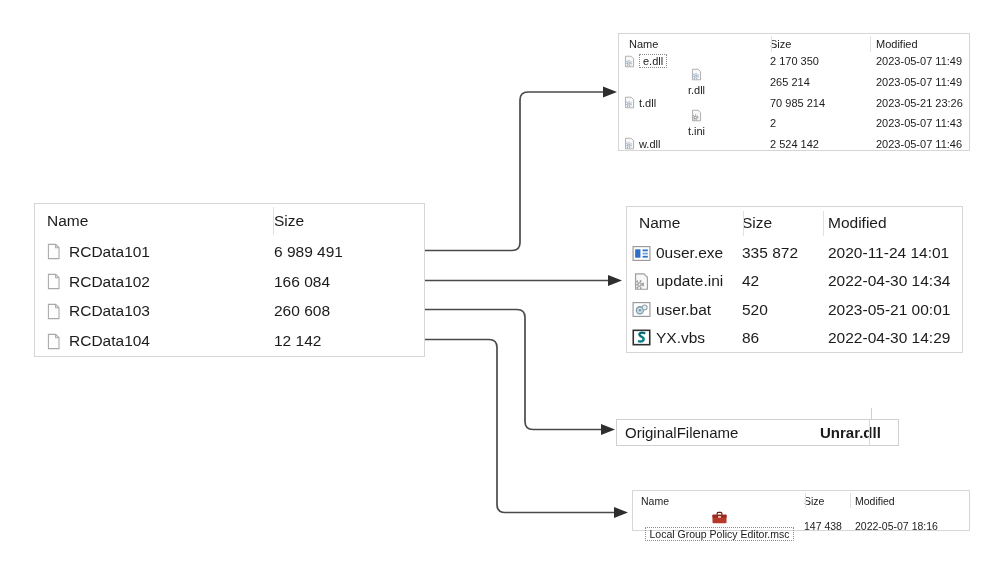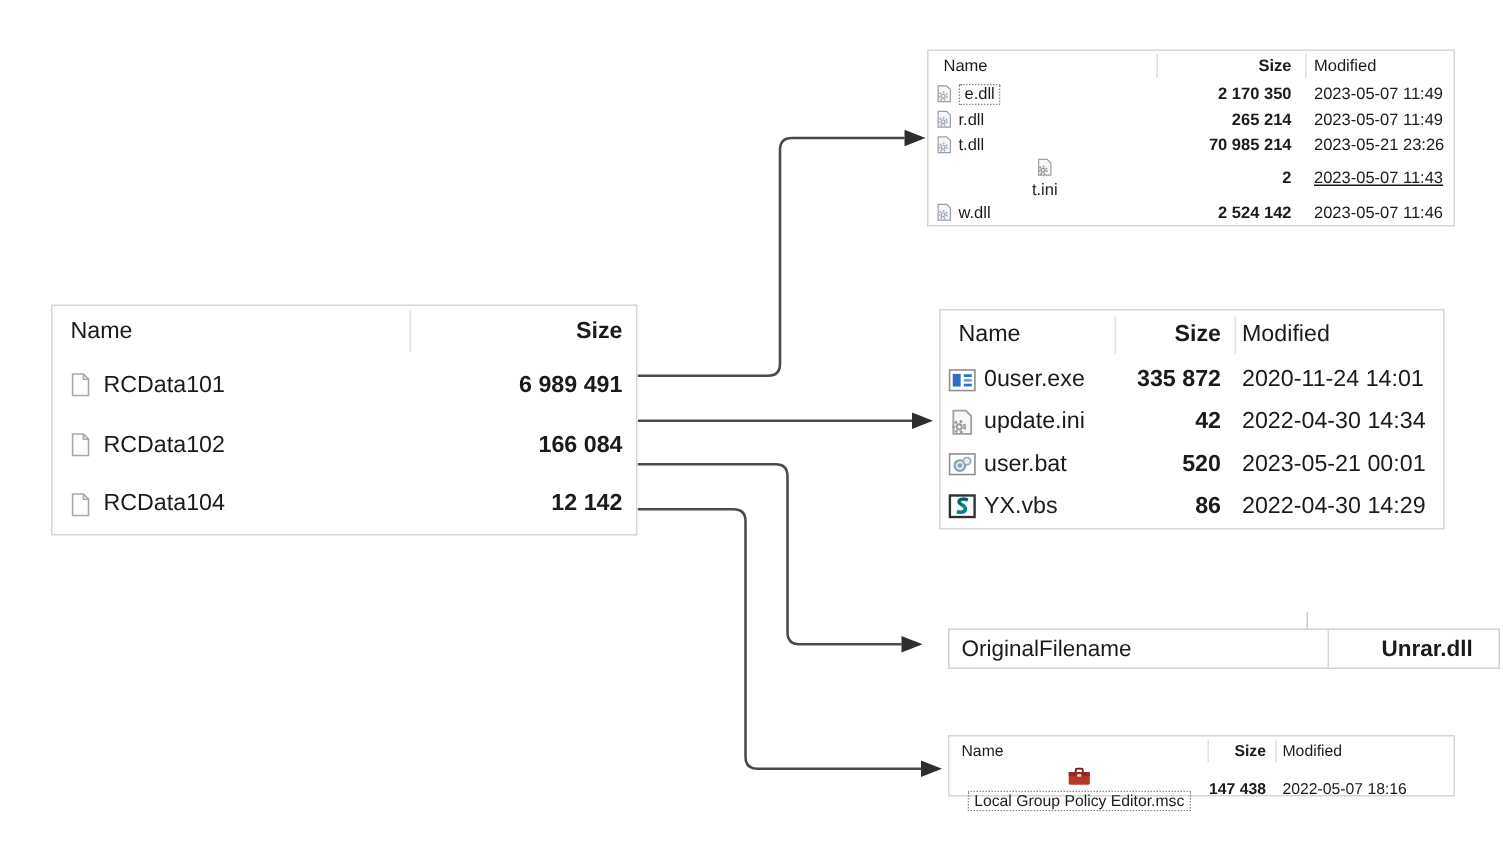--- a/index.html
+++ b/index.html
@@ -7,21 +7,21 @@
     position:relative;width:1002px;height:564px;background:#ffffff;overflow:hidden;
     font-family:"Liberation Sans",sans-serif;color:#1b1b1b;
     -webkit-font-smoothing:antialiased;
   }
   .panel{position:absolute;background:#fff;border:1px solid #d6d6d6;box-sizing:border-box;z-index:2;}
   .hdr{display:flex;align-items:center;box-sizing:border-box;position:relative;}
   .rows{position:absolute;left:0;right:0;bottom:0;display:flex;flex-direction:column;}
   .row{display:flex;align-items:center;box-sizing:border-box;flex:1;}
   .cell{box-sizing:border-box;white-space:nowrap;overflow:hidden;}
   .c-name{flex:1;display:flex;align-items:center;}
-  .c-size{text-align:right;font-weight:bold;}
+  .c-size{}
   .vdiv{position:absolute;width:1px;background:#e0e0e0;}
   .ic{flex:0 0 auto;display:block;}
   .focusbox{border:1px dotted #8a8a8a;padding:0 3px;border-radius:1px;}
   
   .big{font-size:15.5px;}
   .big .hdr{height:33px;padding:0 0 0 0;}
   
   svg{display:block;}
   #arrows{position:absolute;left:0;top:0;z-index:1;}
   .bold{font-weight:bold;}
@@ -74,20 +74,30 @@
           <span>RCData102</span>
         </div>
         <div class="cell c-size" style="width:150px;padding-right:9px;">166 084</div>
       </div>
       <div class="row">
         <div class="cell c-name" style="padding-left:10px;gap:7px;">
           <svg class="ic" width="17" height="17" viewBox="0 0 16 16">
               <path d="M3.2 1.3 H10 L13.2 4.5 V14.7 H3.2 Z" fill="#fdfdfd" stroke="#a9a9a9"></path>
               <path d="M10 1.3 V4.5 H13.2" fill="none" stroke="#a9a9a9"></path>
             </svg>
+          <span>RCData103</span>
+        </div>
+        <div class="cell c-size" style="width:150px;padding-right:9px;">260 608</div>
+      </div>
+      <div class="row">
+        <div class="cell c-name" style="padding-left:10px;gap:7px;">
+          <svg class="ic" width="17" height="17" viewBox="0 0 16 16">
+              <path d="M3.2 1.3 H10 L13.2 4.5 V14.7 H3.2 Z" fill="#fdfdfd" stroke="#a9a9a9"></path>
+              <path d="M10 1.3 V4.5 H13.2" fill="none" stroke="#a9a9a9"></path>
+            </svg>
           <span>RCData104</span>
         </div>
         <div class="cell c-size" style="width:150px;padding-right:9px;">12 142</div>
       </div>
     </div>
   </div>
 
   <div class="panel" style="left:618px;top:33px;width:352px;height:118px;font-size:11px;">
     <div class="hdr" style="height:20px;">
       <div class="cell c-name" style="padding-left:10px;">
@@ -106,21 +116,21 @@
               <circle cx="7" cy="10" r="3.2" fill="none" stroke="#9fb1c6" stroke-width="1.6" stroke-dasharray="1.4 1.5"></circle>
               <circle cx="7" cy="10" r="2.1" fill="#9fb1c6"></circle>
               <circle cx="7" cy="10" r="0.9" fill="#f8f8f8"></circle>
             </svg>
           <span class="focusbox">e.dll</span>
         </div>
         <div class="cell c-size" style="width:99px;padding-right:8px;">2 170 350</div>
         <div class="cell" style="width:100px;padding-left:7px;">2023-05-07 11:49</div>
       </div>
       <div class="row">
-        <div class="cell c-name" style="padding-left:4px;gap:3px;">
+        <div class="cell c-name" style="padding-left:4px;gap:3px;flex-direction:column;">
           <svg class="ic" width="13" height="13" viewBox="0 0 16 16">
               <path d="M3 1.5 H10 L13 4.5 V14.5 H3 Z" fill="#f8f8f8" stroke="#9f9f9f"></path>
               <circle cx="7" cy="10" r="3.2" fill="none" stroke="#9fb1c6" stroke-width="1.6" stroke-dasharray="1.4 1.5"></circle>
               <circle cx="7" cy="10" r="2.1" fill="#9fb1c6"></circle>
               <circle cx="7" cy="10" r="0.9" fill="#f8f8f8"></circle>
             </svg>
           <span>r.dll</span>
         </div>
         <div class="cell c-size" style="width:99px;padding-right:8px;">265 214</div>
         <div class="cell" style="width:100px;padding-left:7px;">2023-05-07 11:49</div>
@@ -142,21 +152,21 @@
         <div class="cell c-name" style="padding-left:4px;gap:3px;flex-direction:column;">
           <svg class="ic" width="13" height="13" viewBox="0 0 16 16">
               <path d="M3 1.5 H10 L13 4.5 V14.5 H3 Z" fill="#f8f8f8" stroke="#9f9f9f"></path>
               <circle cx="6.5" cy="10.5" r="3.2" fill="none" stroke="#9a9a9a" stroke-width="1.6" stroke-dasharray="1.4 1.5"></circle>
               <circle cx="6.5" cy="10.5" r="2.1" fill="#9a9a9a"></circle>
               <circle cx="6.5" cy="10.5" r="0.9" fill="#f8f8f8"></circle>
             </svg>
           <span>t.ini</span>
         </div>
         <div class="cell c-size" style="width:99px;padding-right:8px;">2</div>
-        <div class="cell" style="width:100px;padding-left:7px;text-decoration:underline;">2023-05-07 11:43</div>
+        <div class="cell" style="width:100px;padding-left:7px;">2023-05-07 11:43</div>
       </div>
       <div class="row">
         <div class="cell c-name" style="padding-left:4px;gap:3px;">
           <svg class="ic" width="13" height="13" viewBox="0 0 16 16">
               <path d="M3 1.5 H10 L13 4.5 V14.5 H3 Z" fill="#f8f8f8" stroke="#9f9f9f"></path>
               <circle cx="7" cy="10" r="3.2" fill="none" stroke="#9fb1c6" stroke-width="1.6" stroke-dasharray="1.4 1.5"></circle>
               <circle cx="7" cy="10" r="2.1" fill="#9fb1c6"></circle>
               <circle cx="7" cy="10" r="0.9" fill="#f8f8f8"></circle>
             </svg>
           <span>w.dll</span>
@@ -226,21 +236,21 @@
               <path d="M12.5 5 C7.5 3.2 5.2 6.2 8.6 8" fill="none" stroke="#06525c" stroke-width="0.9"></path>
             </svg>
           <span>YX.vbs</span>
         </div>
         <div class="cell c-size" style="width:80px;padding-right:8px;">86</div>
         <div class="cell" style="width:140px;padding-left:6px;">2022-04-30 14:29</div>
       </div>
     </div>
   </div>
 
-  <div class="panel" style="left:632px;top:419px;width:368px;height:27px;font-size:15px;border-color:#d0d0d0;">
+  <div class="panel" style="left:616px;top:419px;width:283px;height:27px;font-size:15px;border-color:#d0d0d0;">
     <div class="row" style="height:100%;">
       <div class="cell c-name" style="padding-left:8px;">OriginalFilename</div>
       <div class="cell bold" style="width:88px;padding-left:10px;">Unrar.dll</div>
       <div class="vdiv" style="left:252px;top:0;height:100%;background:#d9d9d9;"></div>
     </div>
   </div>
   <div style="position:absolute;left:871px;top:408px;width:1px;height:11px;background:#cfcfcf;z-index:2;"></div>
 
   <div class="panel" style="left:632px;top:490px;width:338px;height:41px;font-size:10.5px;">
     <div class="hdr" style="height:19px;">

